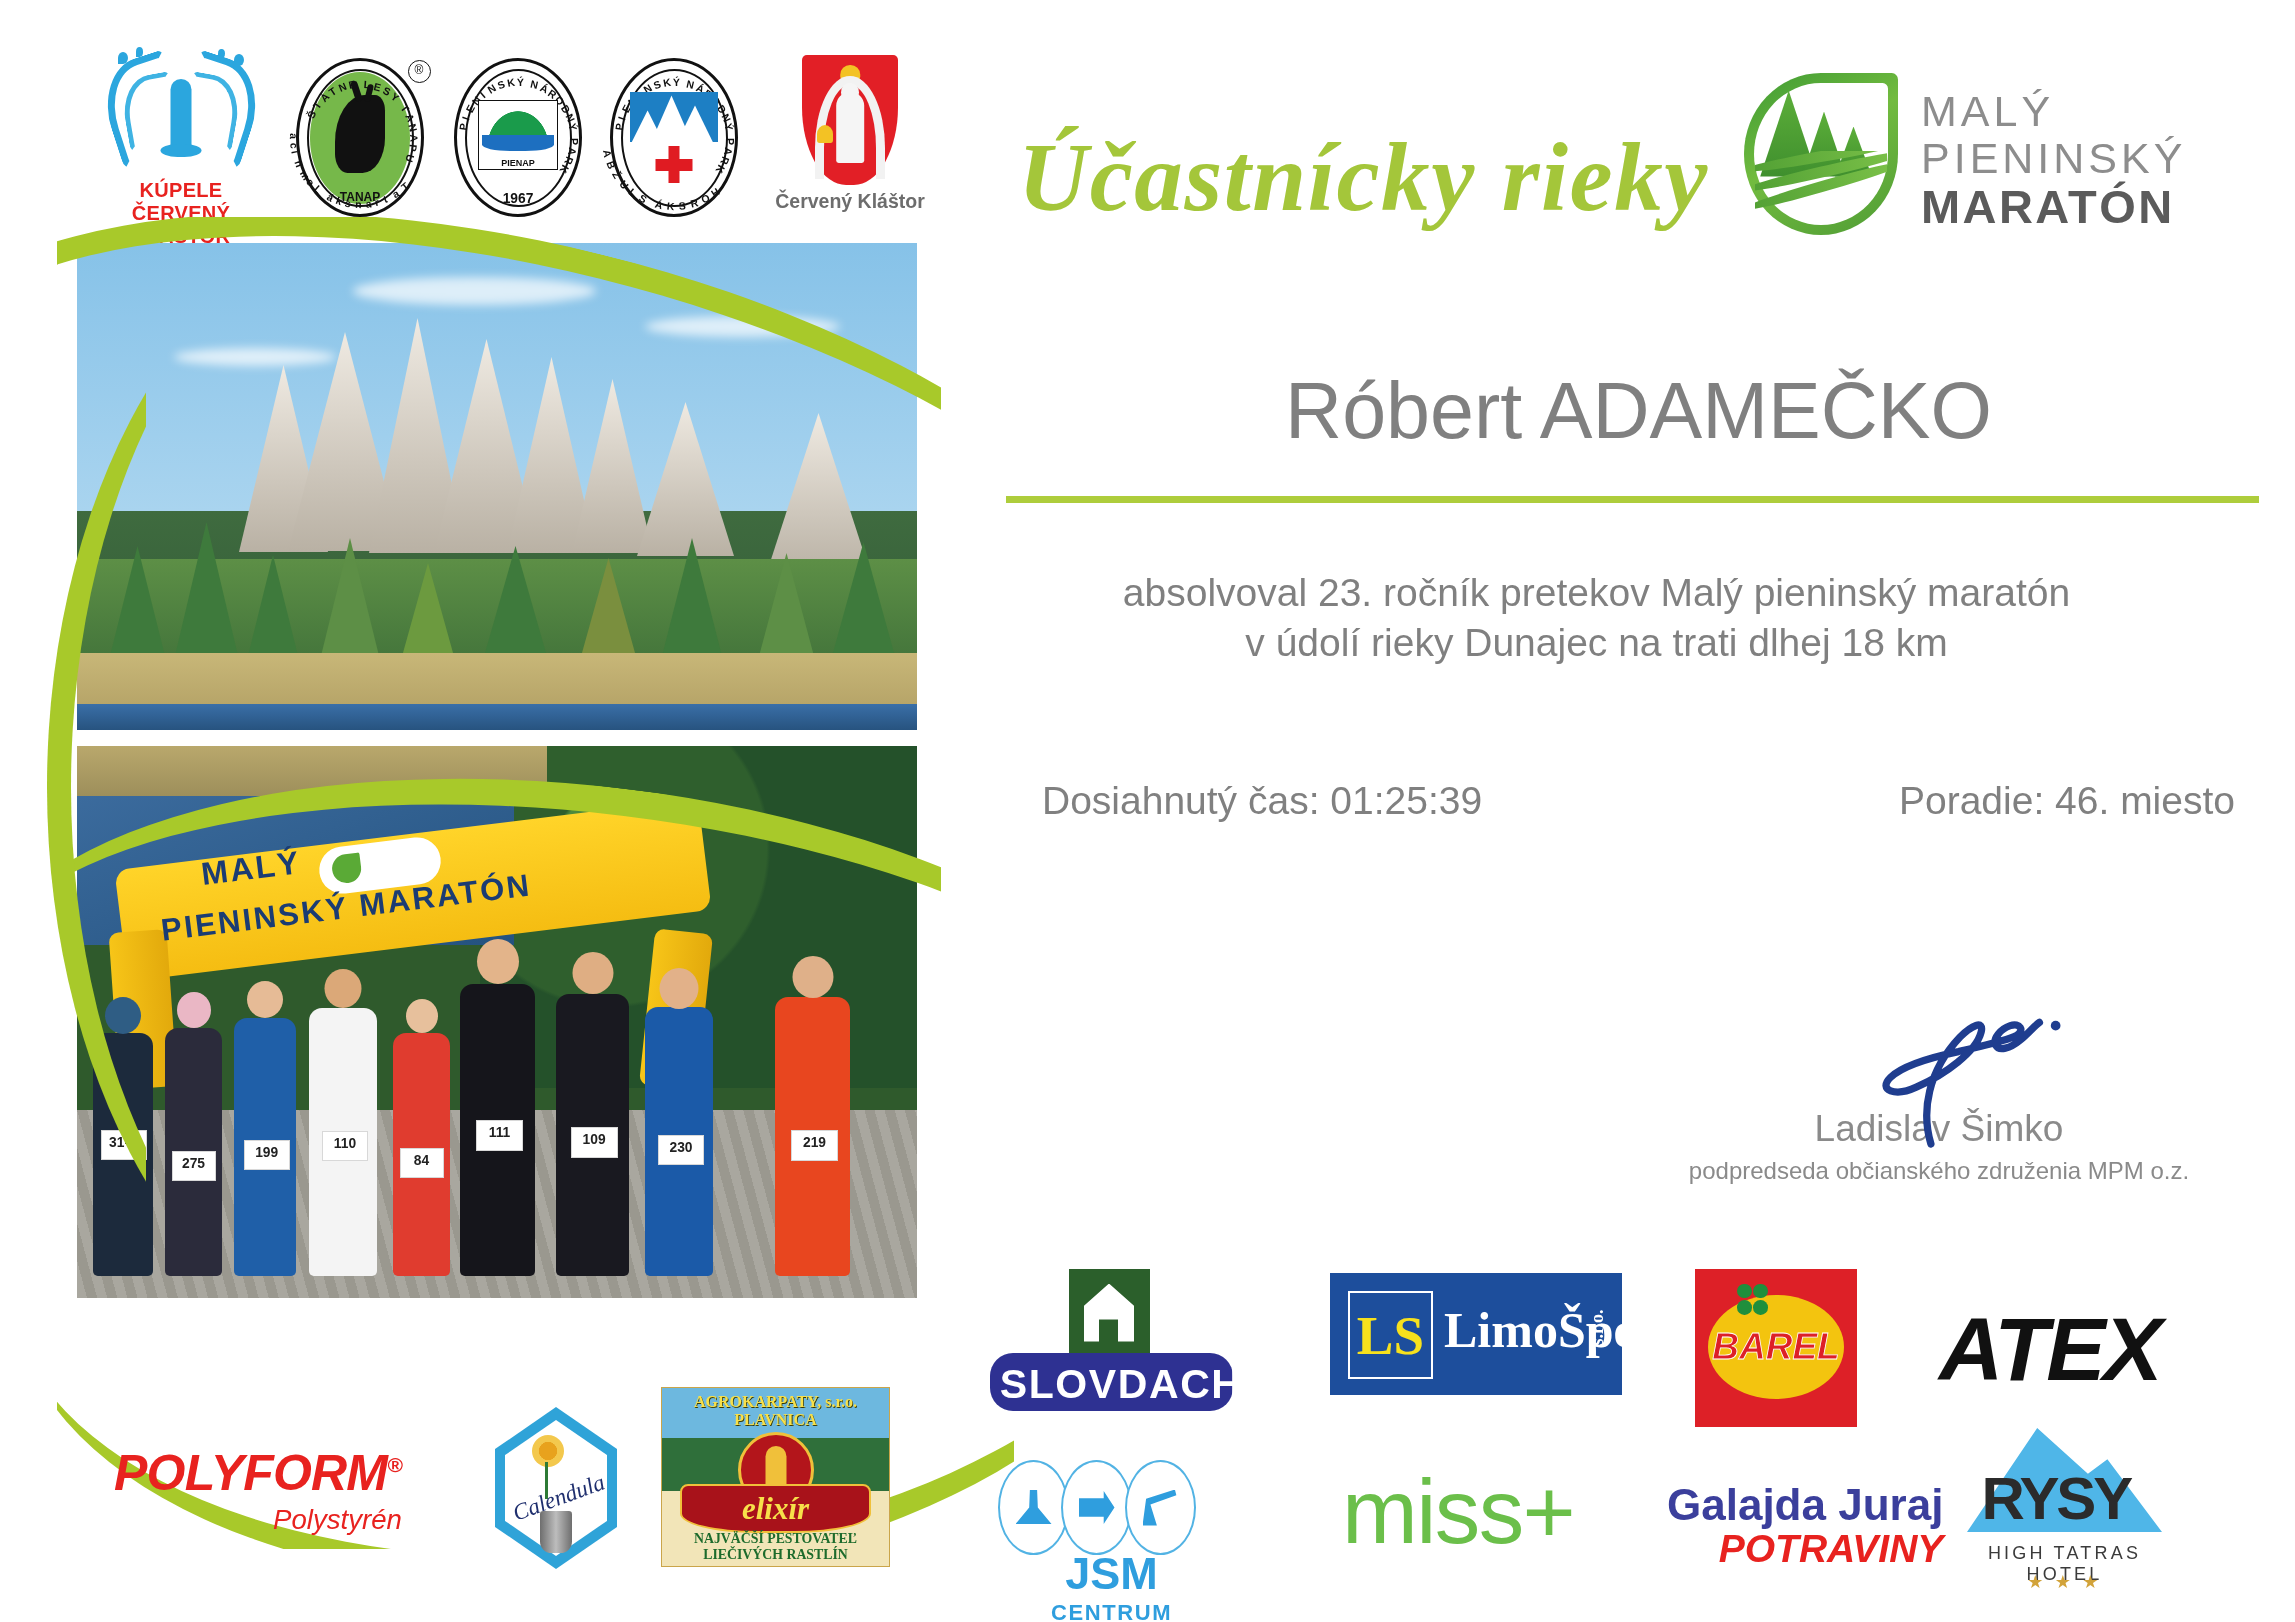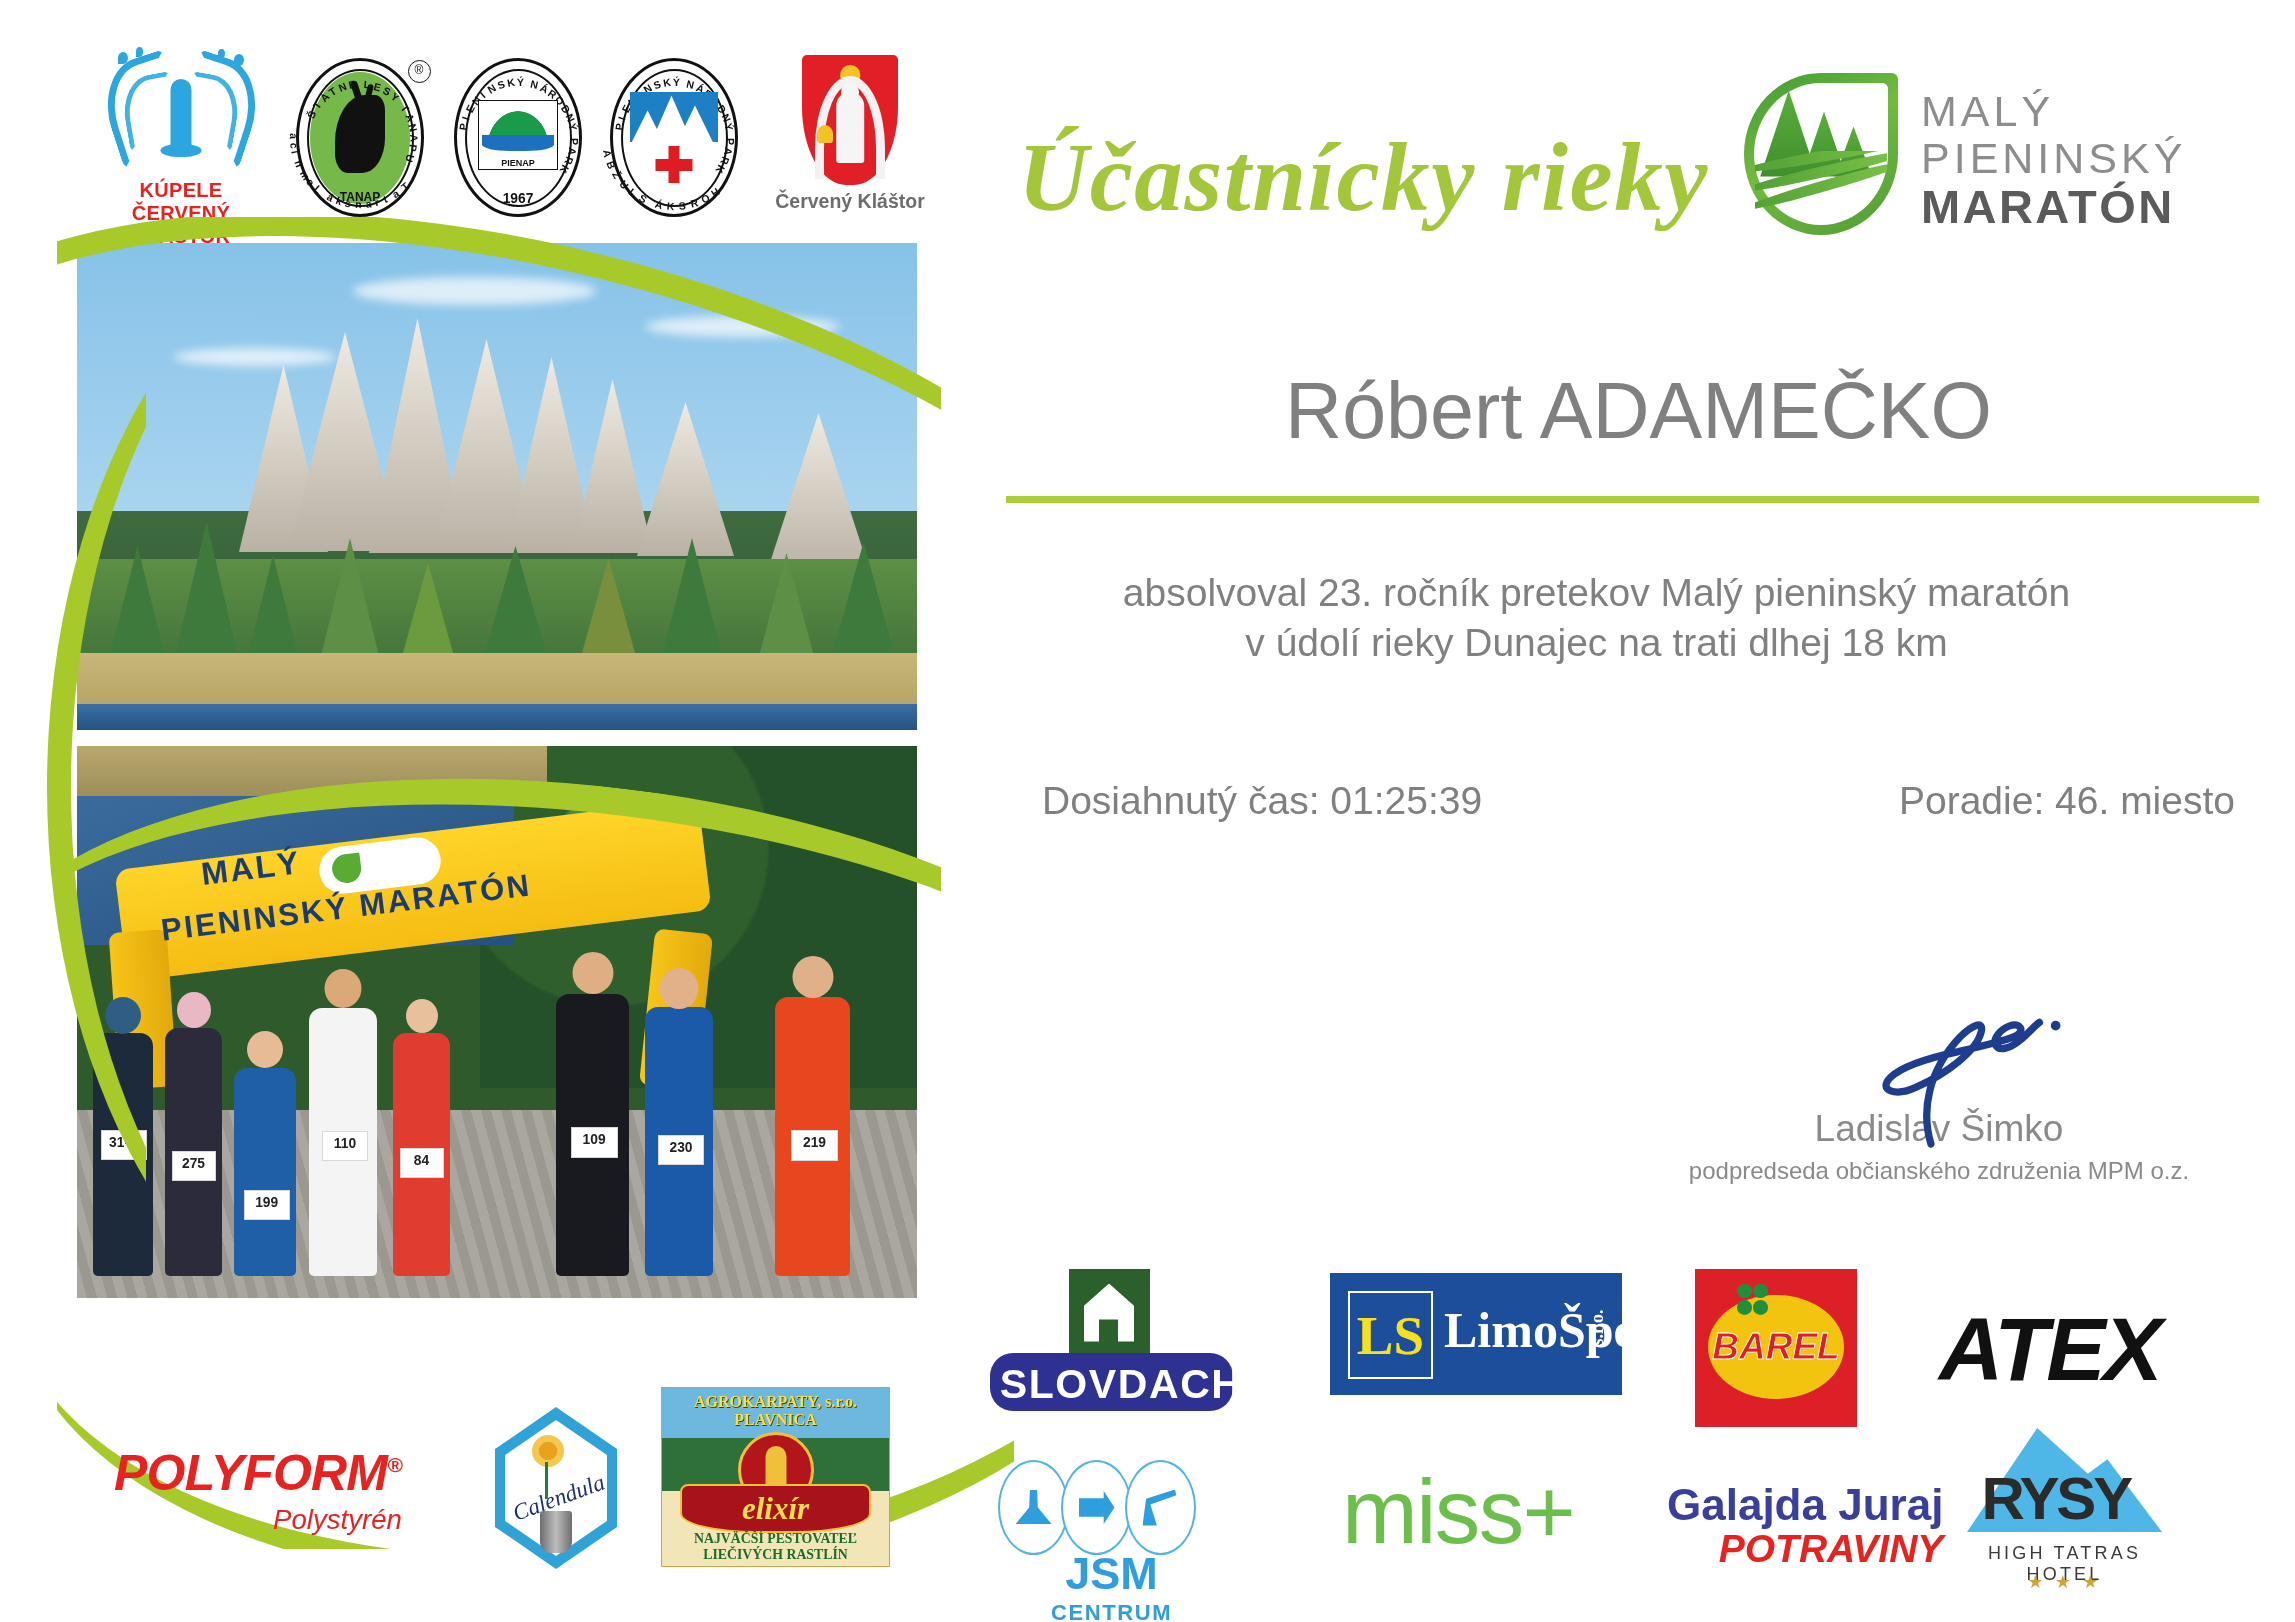--- a/index.html
+++ b/index.html
@@ -530,31 +530,35 @@
     </div>
 
     <div class="runner" style="left:16px;width:60px;height:243px;background:#1c2a3c;">
       <div class="rhead" style="top:-36px;width:36px;height:37px;background:#2f5d84;"></div>
       <div class="bib" style="left:8px;top:97px;width:44px;height:27.6px;">31-A</div>
     </div>
     <div class="runner" style="left:88px;width:57px;height:248px;background:#2b2b3b;">
       <div class="rhead" style="top:-36px;width:34px;height:36px;background:#eab7c5;"></div>
       <div class="bib" style="left:6.5px;top:123px;width:42px;height:27.6px;">275</div>
     </div>
-    <div class="runner" style="left:157px;width:62px;height:208px;background:#1f5fa8;">
+    <div class="runner" style="left:157px;width:62px;height:258px;background:#1f5fa8;">
       <div class="rhead" style="top:-37px;width:36px;height:37px;background:#e6bb96;"></div>
       <div class="bib" style="left:9.7px;top:122px;width:44px;height:27.6px;">199</div>
     </div>
     <div class="runner" style="left:232px;width:68px;height:268px;background:#f4f4f4;">
       <div class="rhead" style="top:-39px;width:37px;height:39px;background:#dba878;"></div>
       <div class="bib" style="left:13px;top:123px;width:44px;height:27.6px;">110</div>
     </div>
     <div class="runner" style="left:316px;width:57px;height:243px;background:#e03c2f;">
       <div class="rhead" style="top:-34px;width:32px;height:34px;background:#e7c09c;"></div>
       <div class="bib" style="left:6.5px;top:115px;width:42px;height:27.6px;">84</div>
+    </div>
+    <div class="runner" style="left:383px;width:75px;height:292px;background:#15151b;">
+      <div class="rhead" style="top:-45px;width:42px;height:45px;background:#e3b48a;"></div>
+      <div class="bib" style="left:16px;top:136px;width:45px;height:29px;">111</div>
     </div>
     <div class="runner" style="left:479px;width:73px;height:282px;background:#191920;">
       <div class="rhead" style="top:-42px;width:41px;height:42px;background:#dfae83;"></div>
       <div class="bib" style="left:14.6px;top:133px;width:45px;height:29px;">109</div>
     </div>
     <div class="runner" style="left:568px;width:68px;height:269px;background:#1b5aa8;">
       <div class="rhead" style="top:-39px;width:39px;height:41px;background:#e2b189;"></div>
       <div class="bib" style="left:13px;top:128px;width:44px;height:27.6px;">230</div>
     </div>
     <div class="runner" style="left:698px;width:75px;height:279px;background:#e8461f;">

